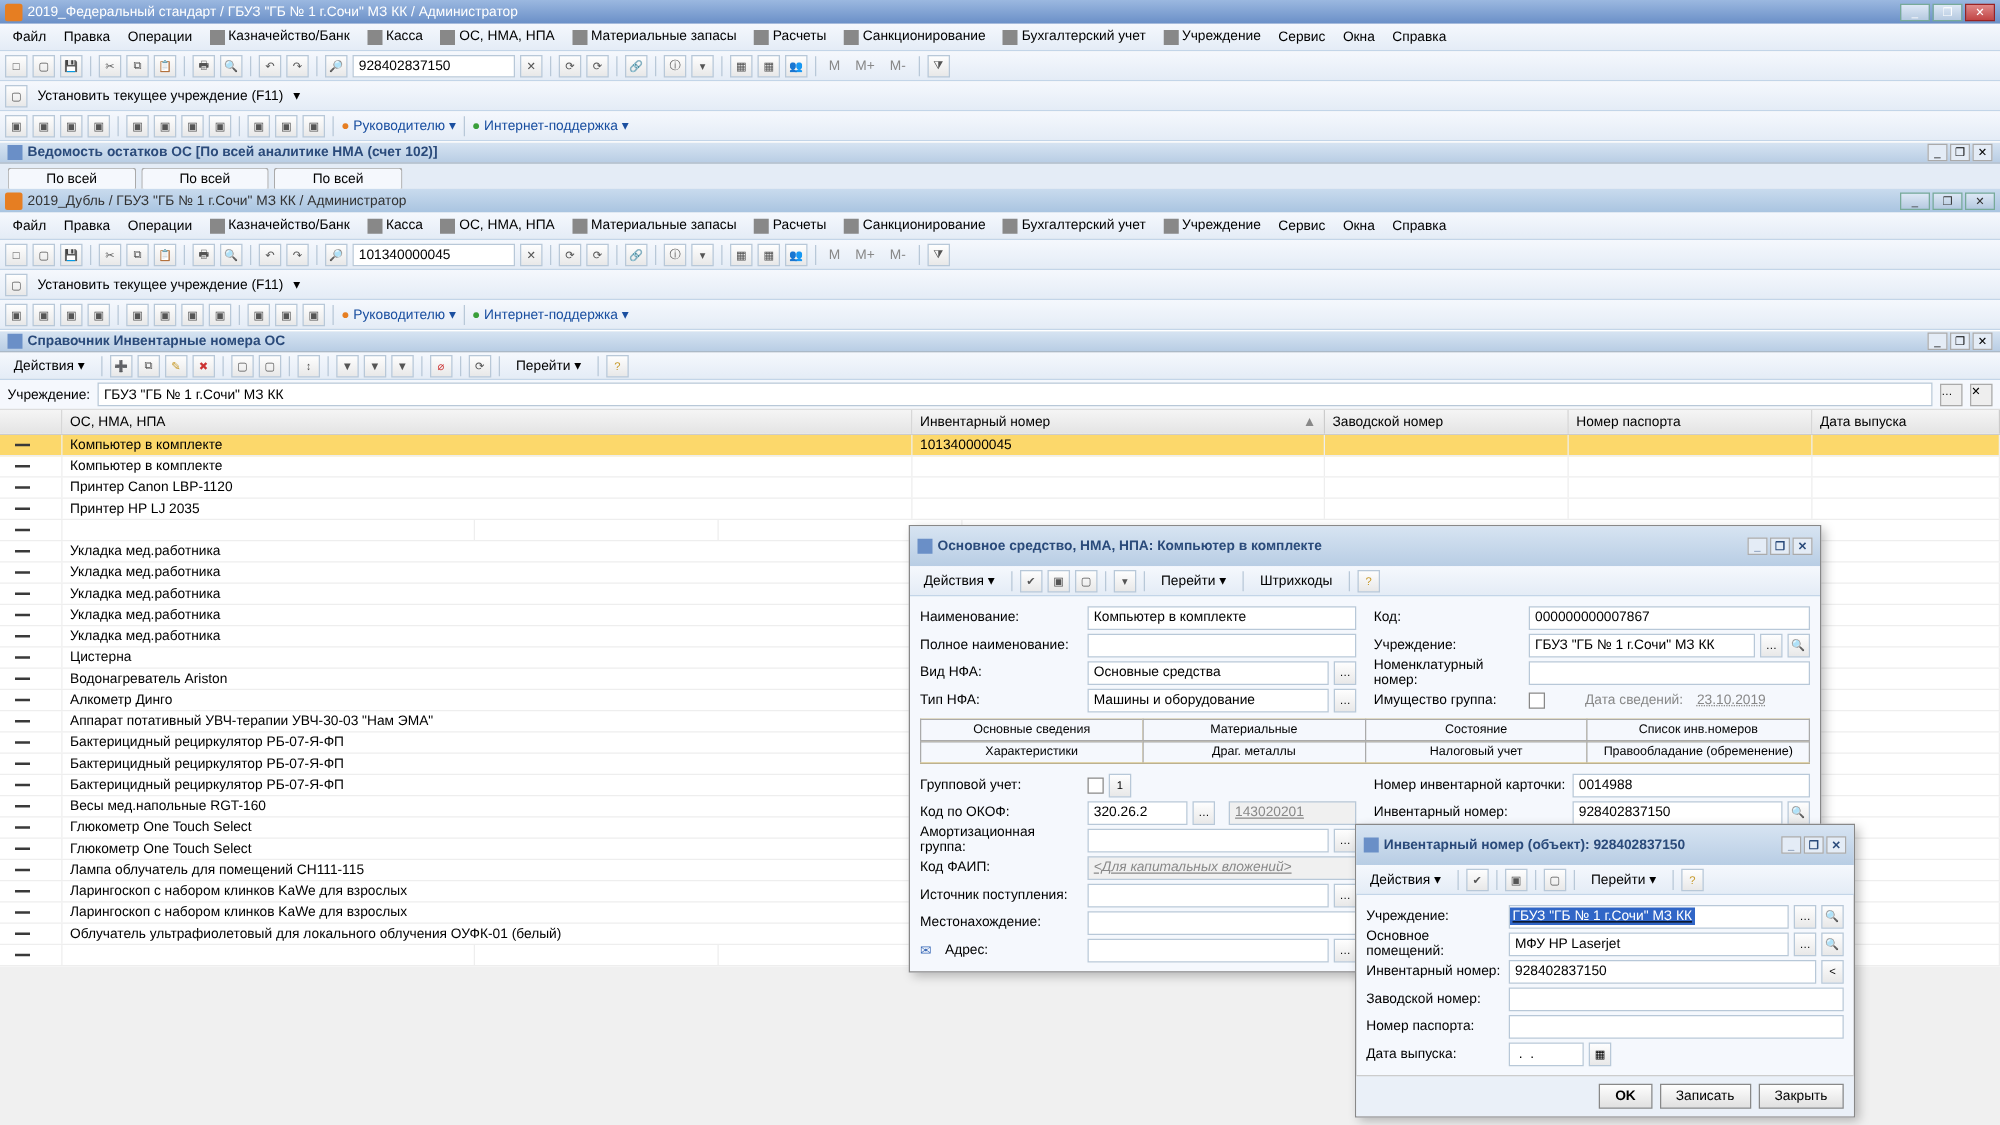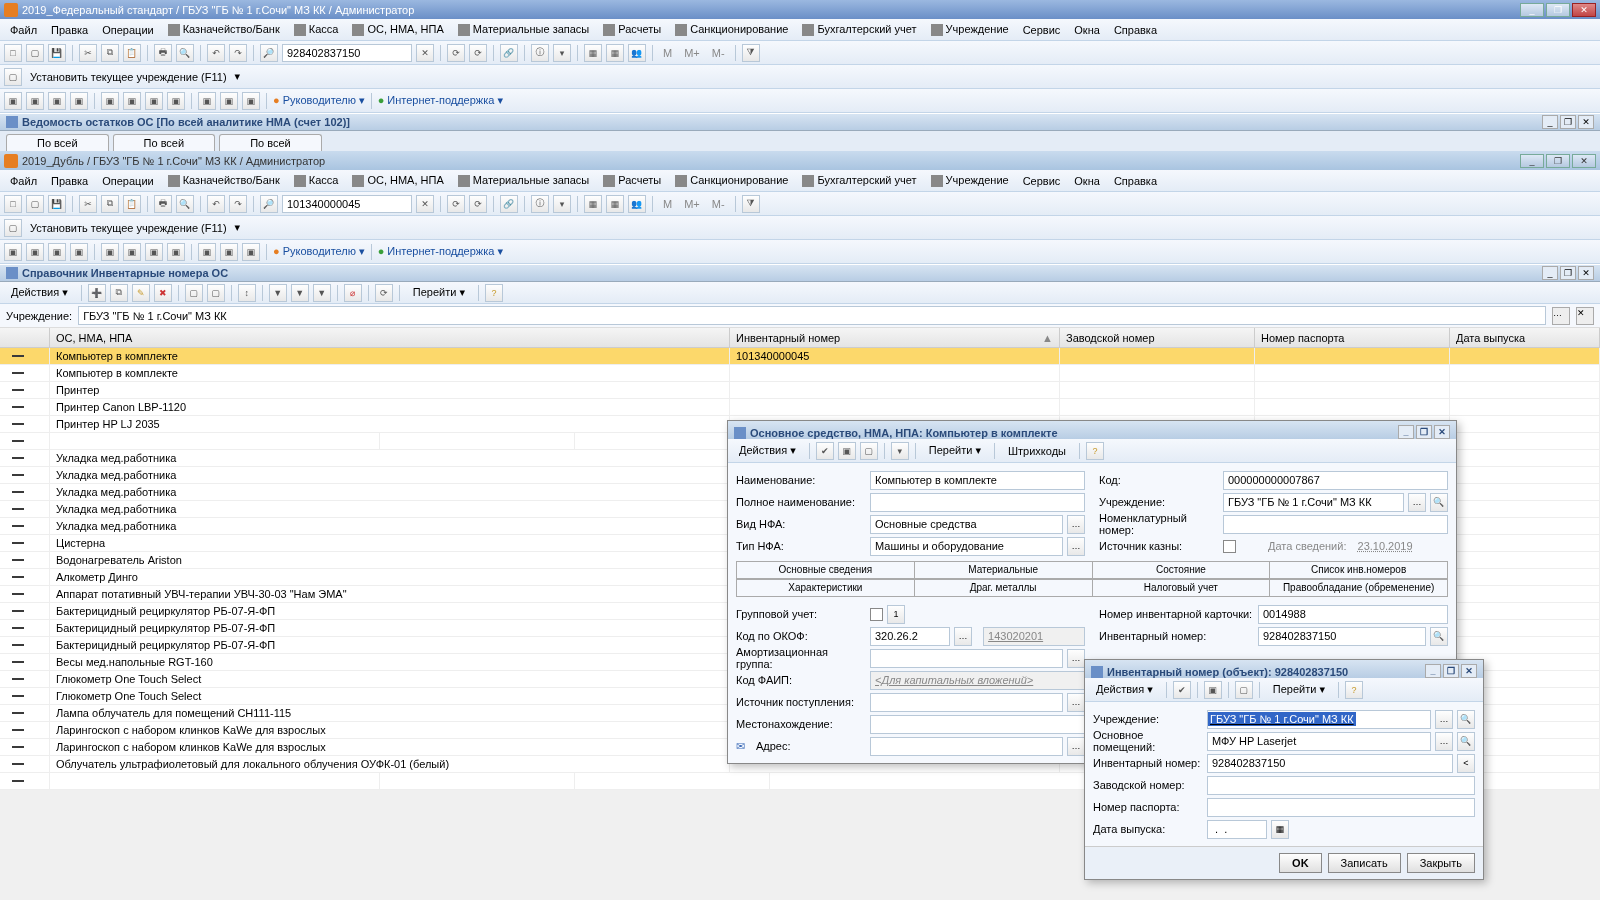--- a/index.html
+++ b/index.html
@@ -46,21 +46,21 @@
 .grid { background: #fff; }
 .grid-header { display: flex; height: 20px; border-bottom: 1px solid #ccc; }
 .grid-header .col { background: linear-gradient(#f5f5f5,#e4e4e4); border-right: 1px solid #ccc; padding: 3px 6px; display: flex; align-items: center; }
 .grid-body { background: #fff; }
 .grid-row { display: flex; height: 17px; border-bottom: 1px solid #eee; }
 .grid-row.selected { background: #fcd86b; }
 .grid-row .cell { padding: 1px 6px; border-right: 1px solid #eee; display: flex; align-items: center; }
 .row-icon { width: 12px; height: 2px; background: #3a3a3a; margin: 0 6px; }
 
 .dialog { position: absolute; background: #f5f8fd; border: 1px solid #888; box-shadow: 3px 3px 8px rgba(0,0,0,0.25); }
-.dlg-title { height: 18px; background: linear-gradient(#d7e4f2,#b8cde4); display: flex; align-items: flex-end; padding: 0 6px; font-weight: bold; color: #2a4a7a; }
+.dlg-title { height: 32px; background: linear-gradient(#d7e4f2,#b8cde4); display: flex; align-items: center; padding: 0 6px; font-weight: bold; color: #2a4a7a; }
 .dlg-title .icon { width: 12px; height: 12px; background: #6a8fc7; margin-right: 4px; }
 .dlg-title .t { flex: 1; }
 .dlg-title .btns { display: flex; gap: 2px; }
 .dlg-title .btns .b { width: 16px; height: 14px; background: #e4ecf6; border: 1px solid #aaa; font-size: 9px; display: flex; align-items: center; justify-content: center; }
 .dlg-toolbar { height: 24px; background: linear-gradient(#f5f8fd,#e4ecf6); display: flex; align-items: center; padding: 0 4px; gap: 4px; border-bottom: 1px solid #c3d5e8; }
 .dlg-body { padding: 6px 8px; }
 .form-row { display: flex; align-items: center; height: 22px; gap: 4px; }
 .form-row .lbl { width: 130px; }
 .form-row input, .form-row .readonly { height: 19px; border: 1px solid #b8c8d8; background: #fff; padding: 0 4px; }
 .form-row .readonly { display: flex; align-items: center; text-decoration: underline; }
@@ -351,30 +351,20 @@
         <div class="cell" style="width:680px">Компьютер в комплекте</div>
         <div class="cell" style="width:330px"></div>
         <div class="cell" style="width:195px"></div>
         <div class="cell" style="width:195px"></div>
         <div class="cell" style="flex:1"></div>
       </div>
       <div class="grid-row">
         <div class="cell" style="width:50px">
           <div class="row-icon"></div>
         </div>
-        <div class="cell" style="width:680px">Принтер</div>
-        <div class="cell" style="width:330px"></div>
-        <div class="cell" style="width:195px"></div>
-        <div class="cell" style="width:195px"></div>
-        <div class="cell" style="flex:1"></div>
-      </div>
-      <div class="grid-row">
-        <div class="cell" style="width:50px">
-          <div class="row-icon"></div>
-        </div>
         <div class="cell" style="width:680px">Принтер Canon LBP-1120</div>
         <div class="cell" style="width:330px"></div>
         <div class="cell" style="width:195px"></div>
         <div class="cell" style="width:195px"></div>
         <div class="cell" style="flex:1"></div>
       </div>
       <div class="grid-row">
         <div class="cell" style="width:50px">
           <div class="row-icon"></div>
         </div>
@@ -650,21 +640,21 @@
         <div class="form-row">
             <span class="lbl" style="width:120px">Учреждение:</span>
             <input style="flex: 1 1 0%;" value="ГБУЗ &quot;ГБ № 1 г.Сочи&quot; МЗ КК">
             <div class="fbtn">…</div>
             <div class="fbtn">🔍</div>
           </div>
         <div class="form-row">
             <span class="lbl" style="width:120px">Номенклатурный номер:</span>
             <input style="flex: 1 1 0%;">
           </div>
-        <div class="form-row"><span class="lbl" style="width:120px">Источник казны:</span><div class="checkbox"></div><span style="margin-left:28px;color:#888">Дата сведений:</span>&nbsp;<span style="color:#888;text-decoration:underline dotted">23.10.2019</span></div>
+        <div class="form-row"><span class="lbl" style="width:120px">Имущество группа:</span><div class="checkbox"></div><span style="margin-left:28px;color:#888">Дата сведений:</span>&nbsp;<span style="color:#888;text-decoration:underline dotted">23.10.2019</span></div>
       </div>
     </div>
 
     <div style="margin-top:4px">
       <div class="dlg-tabs">
         <div class="dlg-tab">Основные сведения</div>
         <div class="dlg-tab">Материальные</div>
         <div class="dlg-tab">Состояние</div>
         <div class="dlg-tab">Список инв.номеров</div>
       </div>

